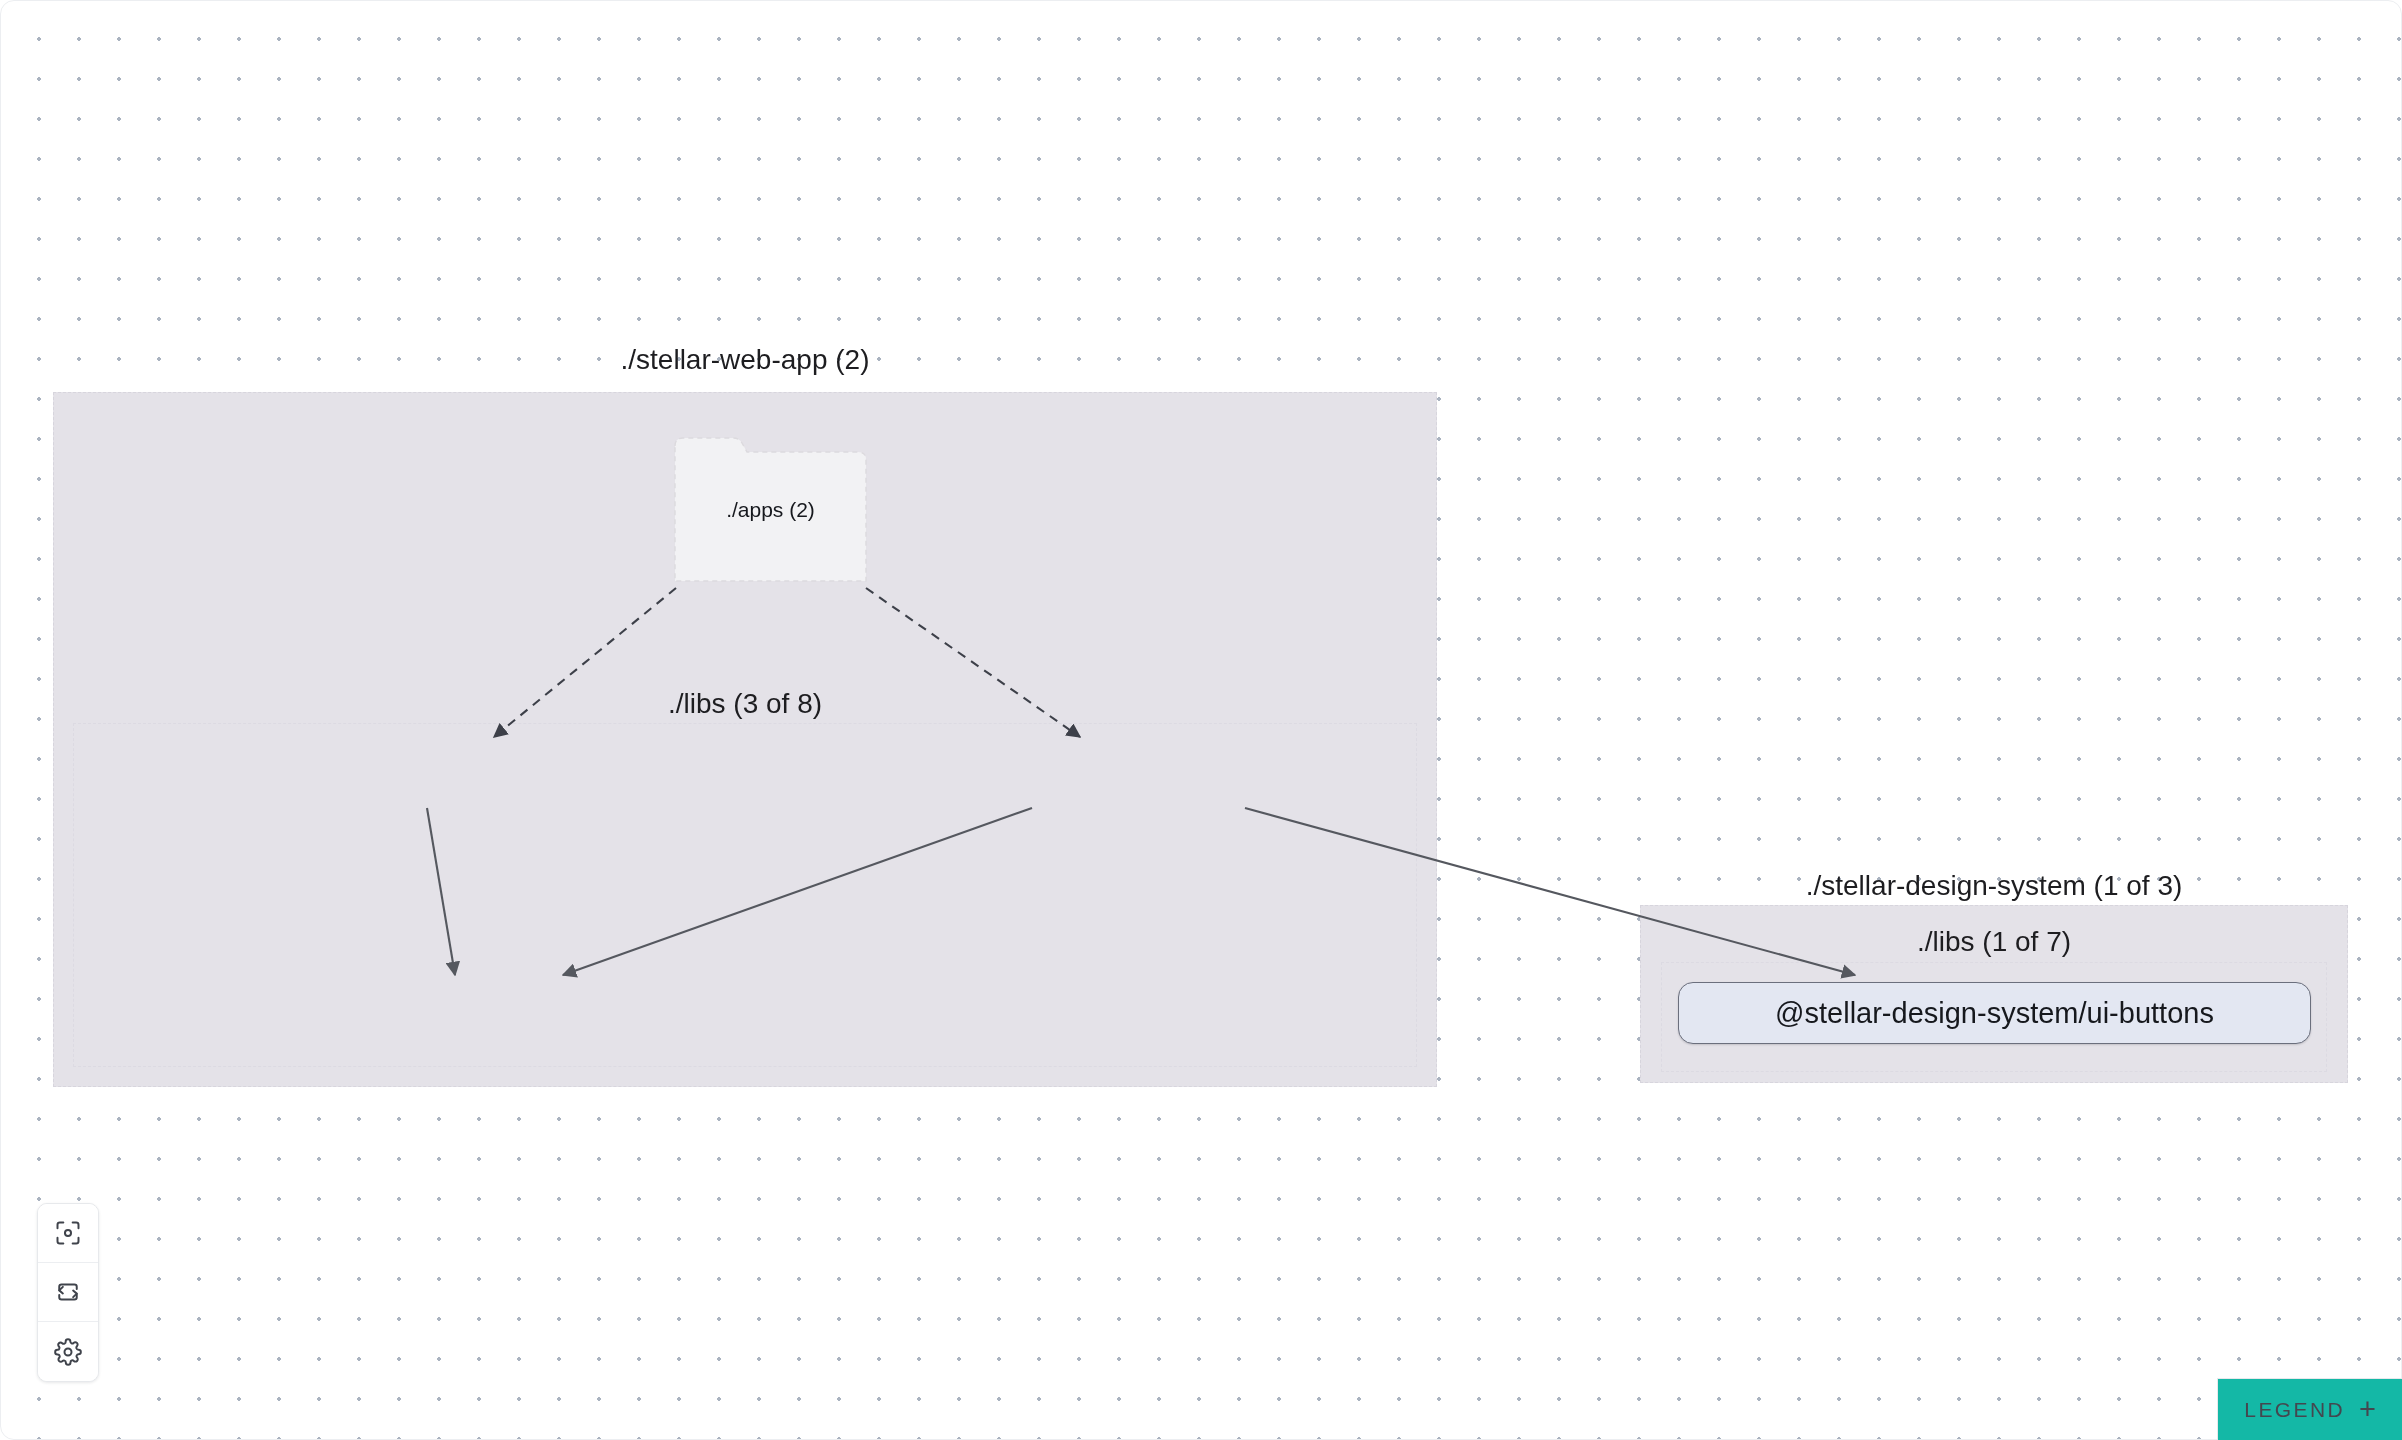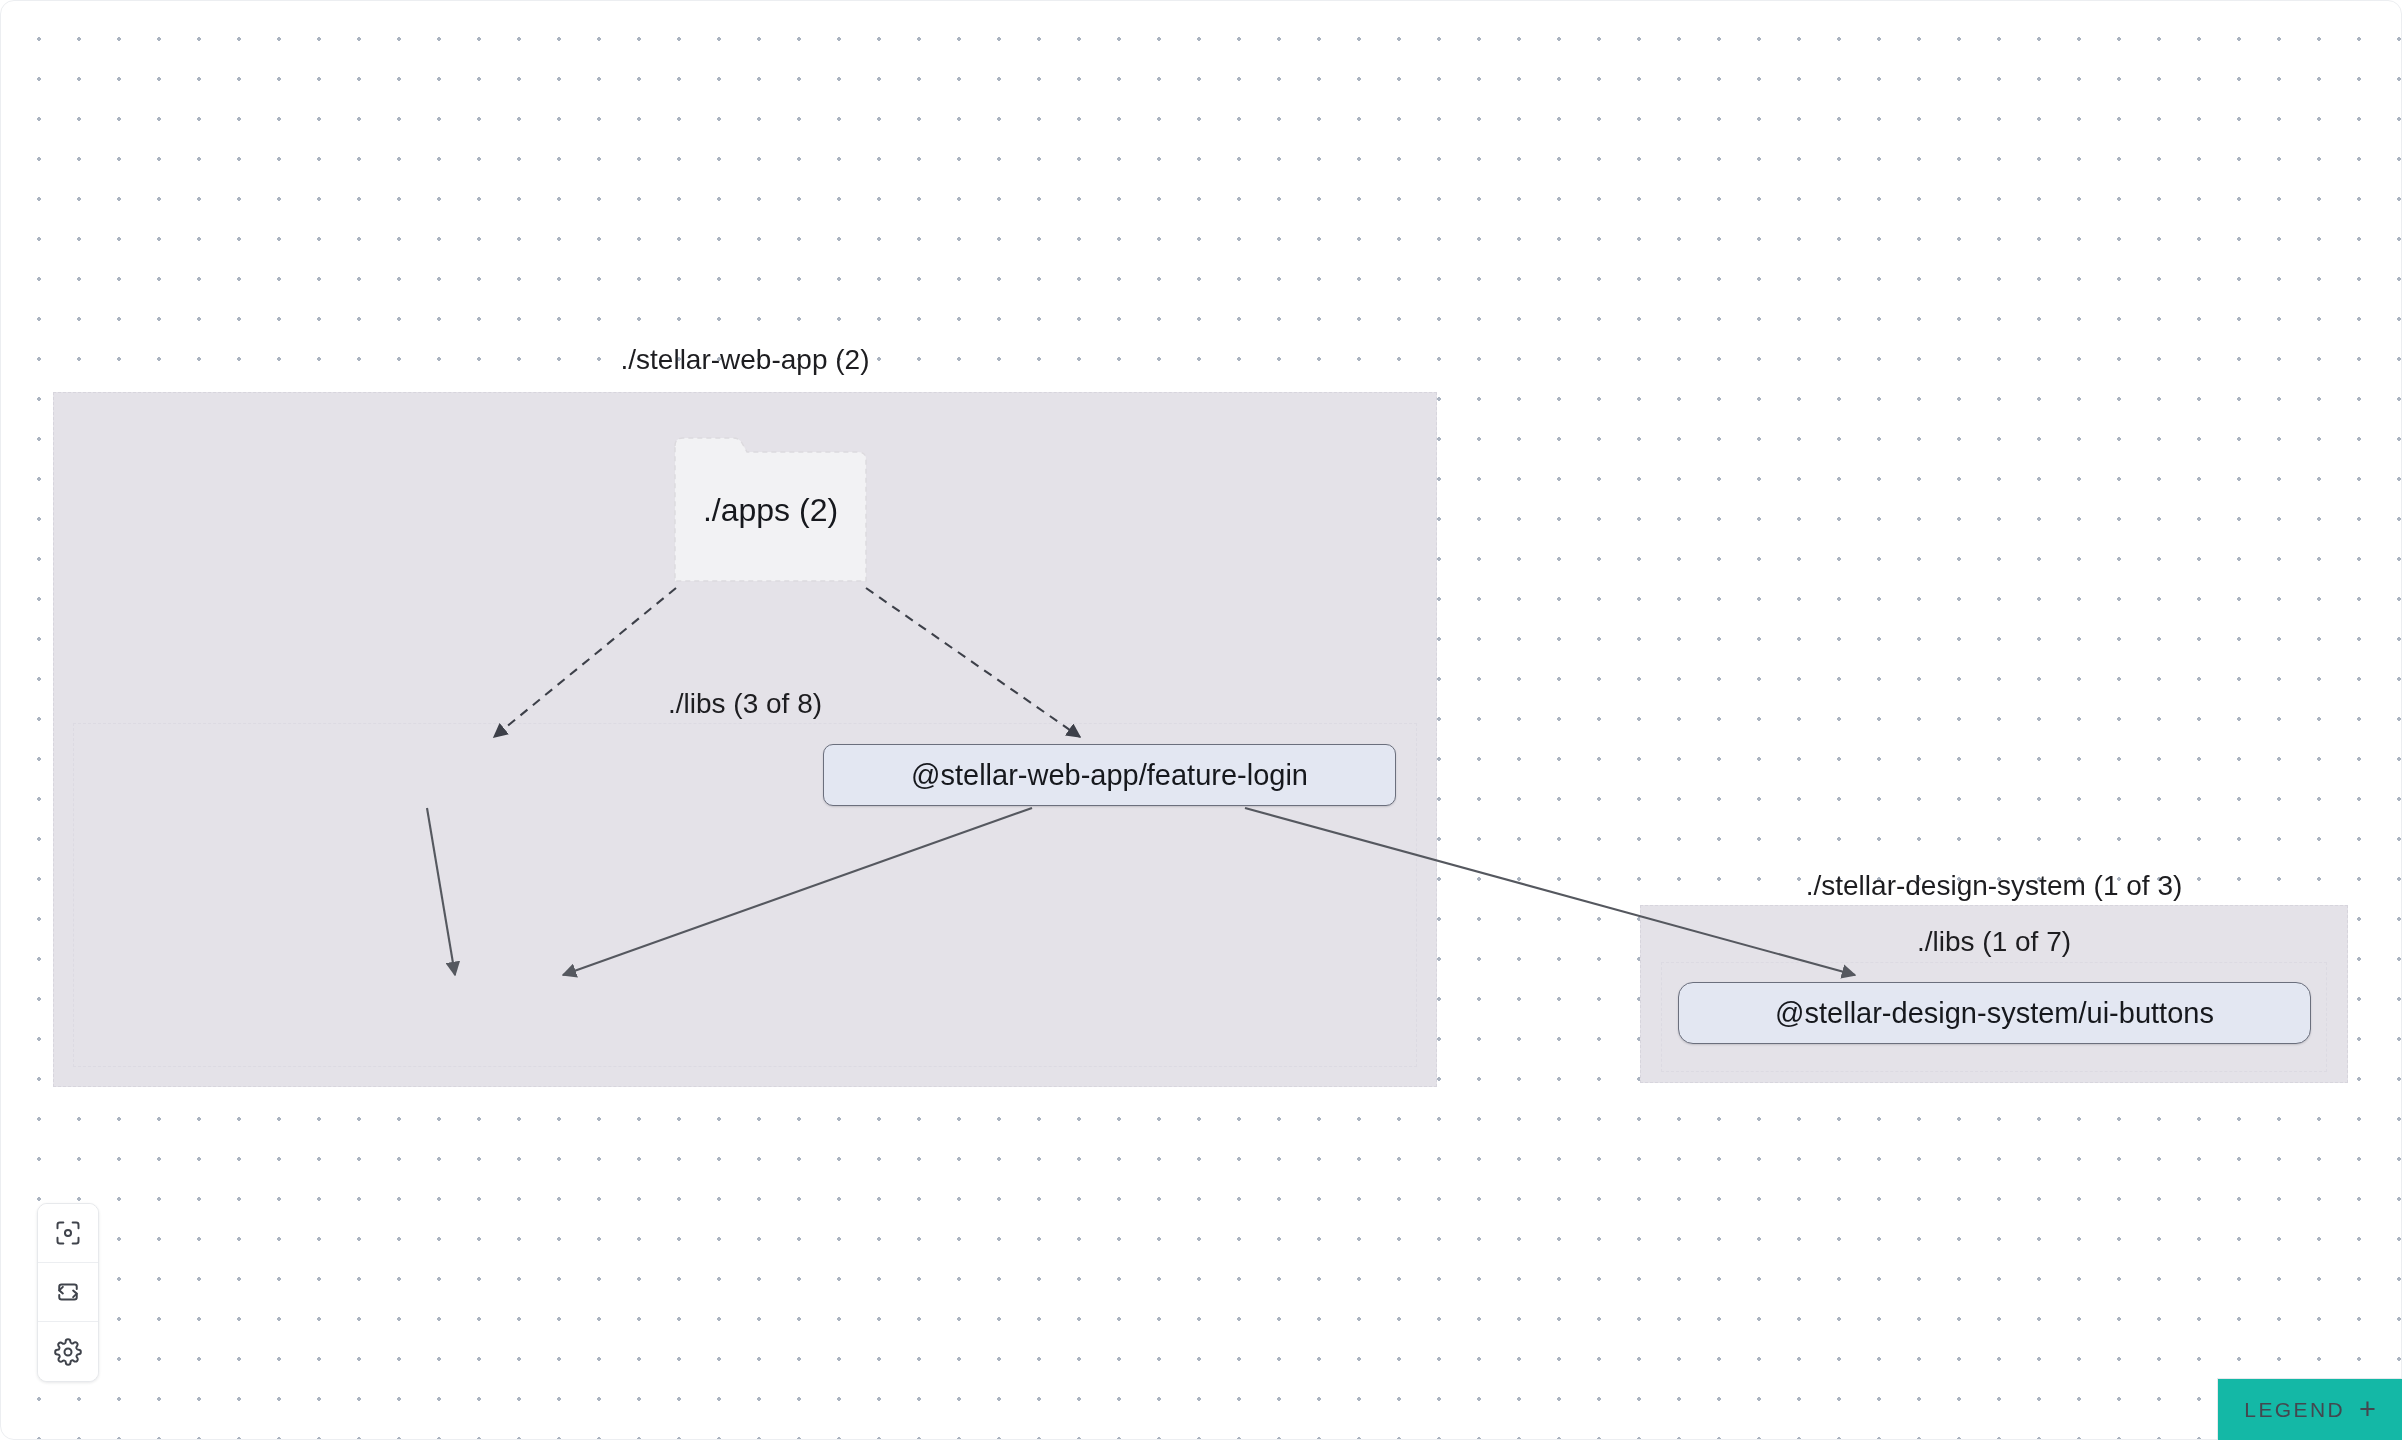--- a/index.html
+++ b/index.html
@@ -81,21 +81,21 @@
   .folder-node {
     position: absolute;
     cursor: pointer;
   }
   .folder-node .fg-label {
     position: absolute;
     left: 0; right: 0;
     top: 50%;
     transform: translateY(-46%);
     text-align: center;
-    font-size: 32px;
+    font-size: 21px;
     color: #16181d;
     white-space: nowrap;
     pointer-events: none;
   }
 
   
   #controls {
     position: absolute;
     left: 37px;
     bottom: 58px;
@@ -190,21 +190,20 @@
   </svg>
 
   <div class="folder-node" style="left:671px; top:432px; width:199px; height:153px;">
     <svg width="199" height="153" viewBox="0 0 199 153">
       <path d="M 4 14 Q 4 6 12 6 L 62 6 Q 68 6 71 11 L 76 20 L 187 20 Q 195 20 195 28 L 195 149 L 4 149 Z" fill="#f2f2f4" stroke="#dcdade" stroke-width="1.4" stroke-dasharray="5 4"></path>
     </svg>
     <div class="fg-label">./apps (2)</div>
   </div>
 
 
-  <div class="node" style="left:823px; top:744px; width:573px; height:62px;">@stellar-web-app/feature-login</div>
 
 
   <div class="node" style="left:1678px; top:982px; width:633px; height:62px;border-radius:15px;">@stellar-design-system/ui-buttons</div>
 
   <div id="controls">
 
     <div class="ctl">
       <span>
         <svg width="28" height="28" viewBox="0 0 24 24" fill="none" stroke="#3f434b" stroke-width="1.7" stroke-linecap="round" stroke-linejoin="round">
           <path d="M3 8 V5 a2 2 0 0 1 2-2 h3"></path>

